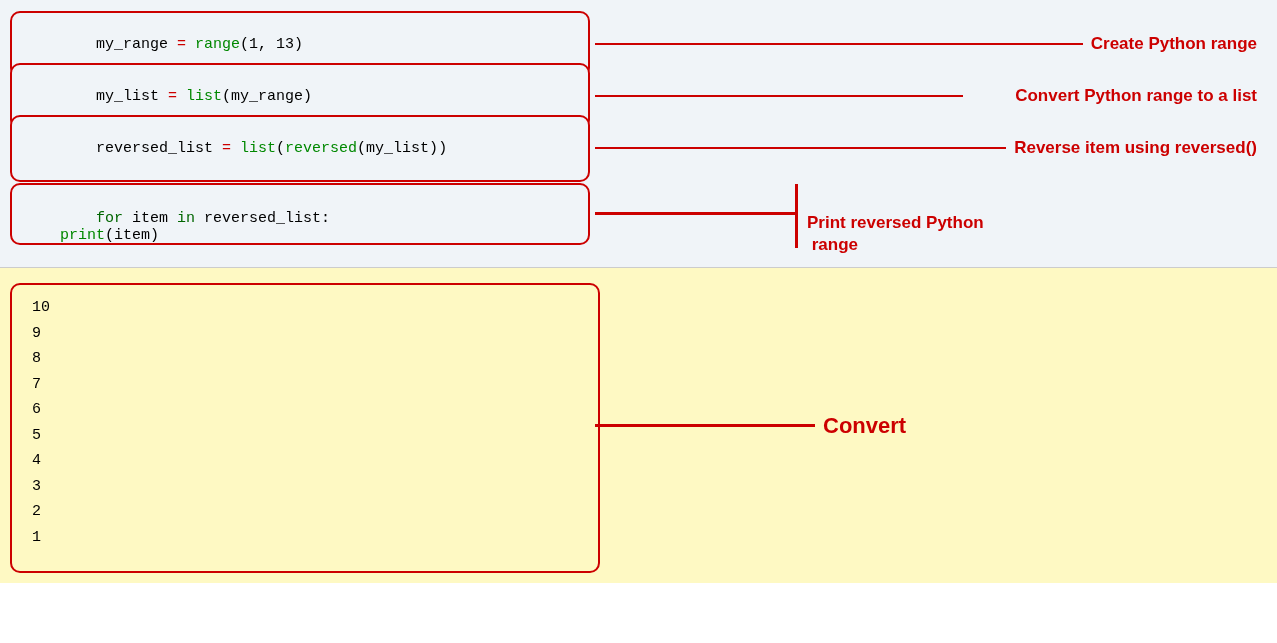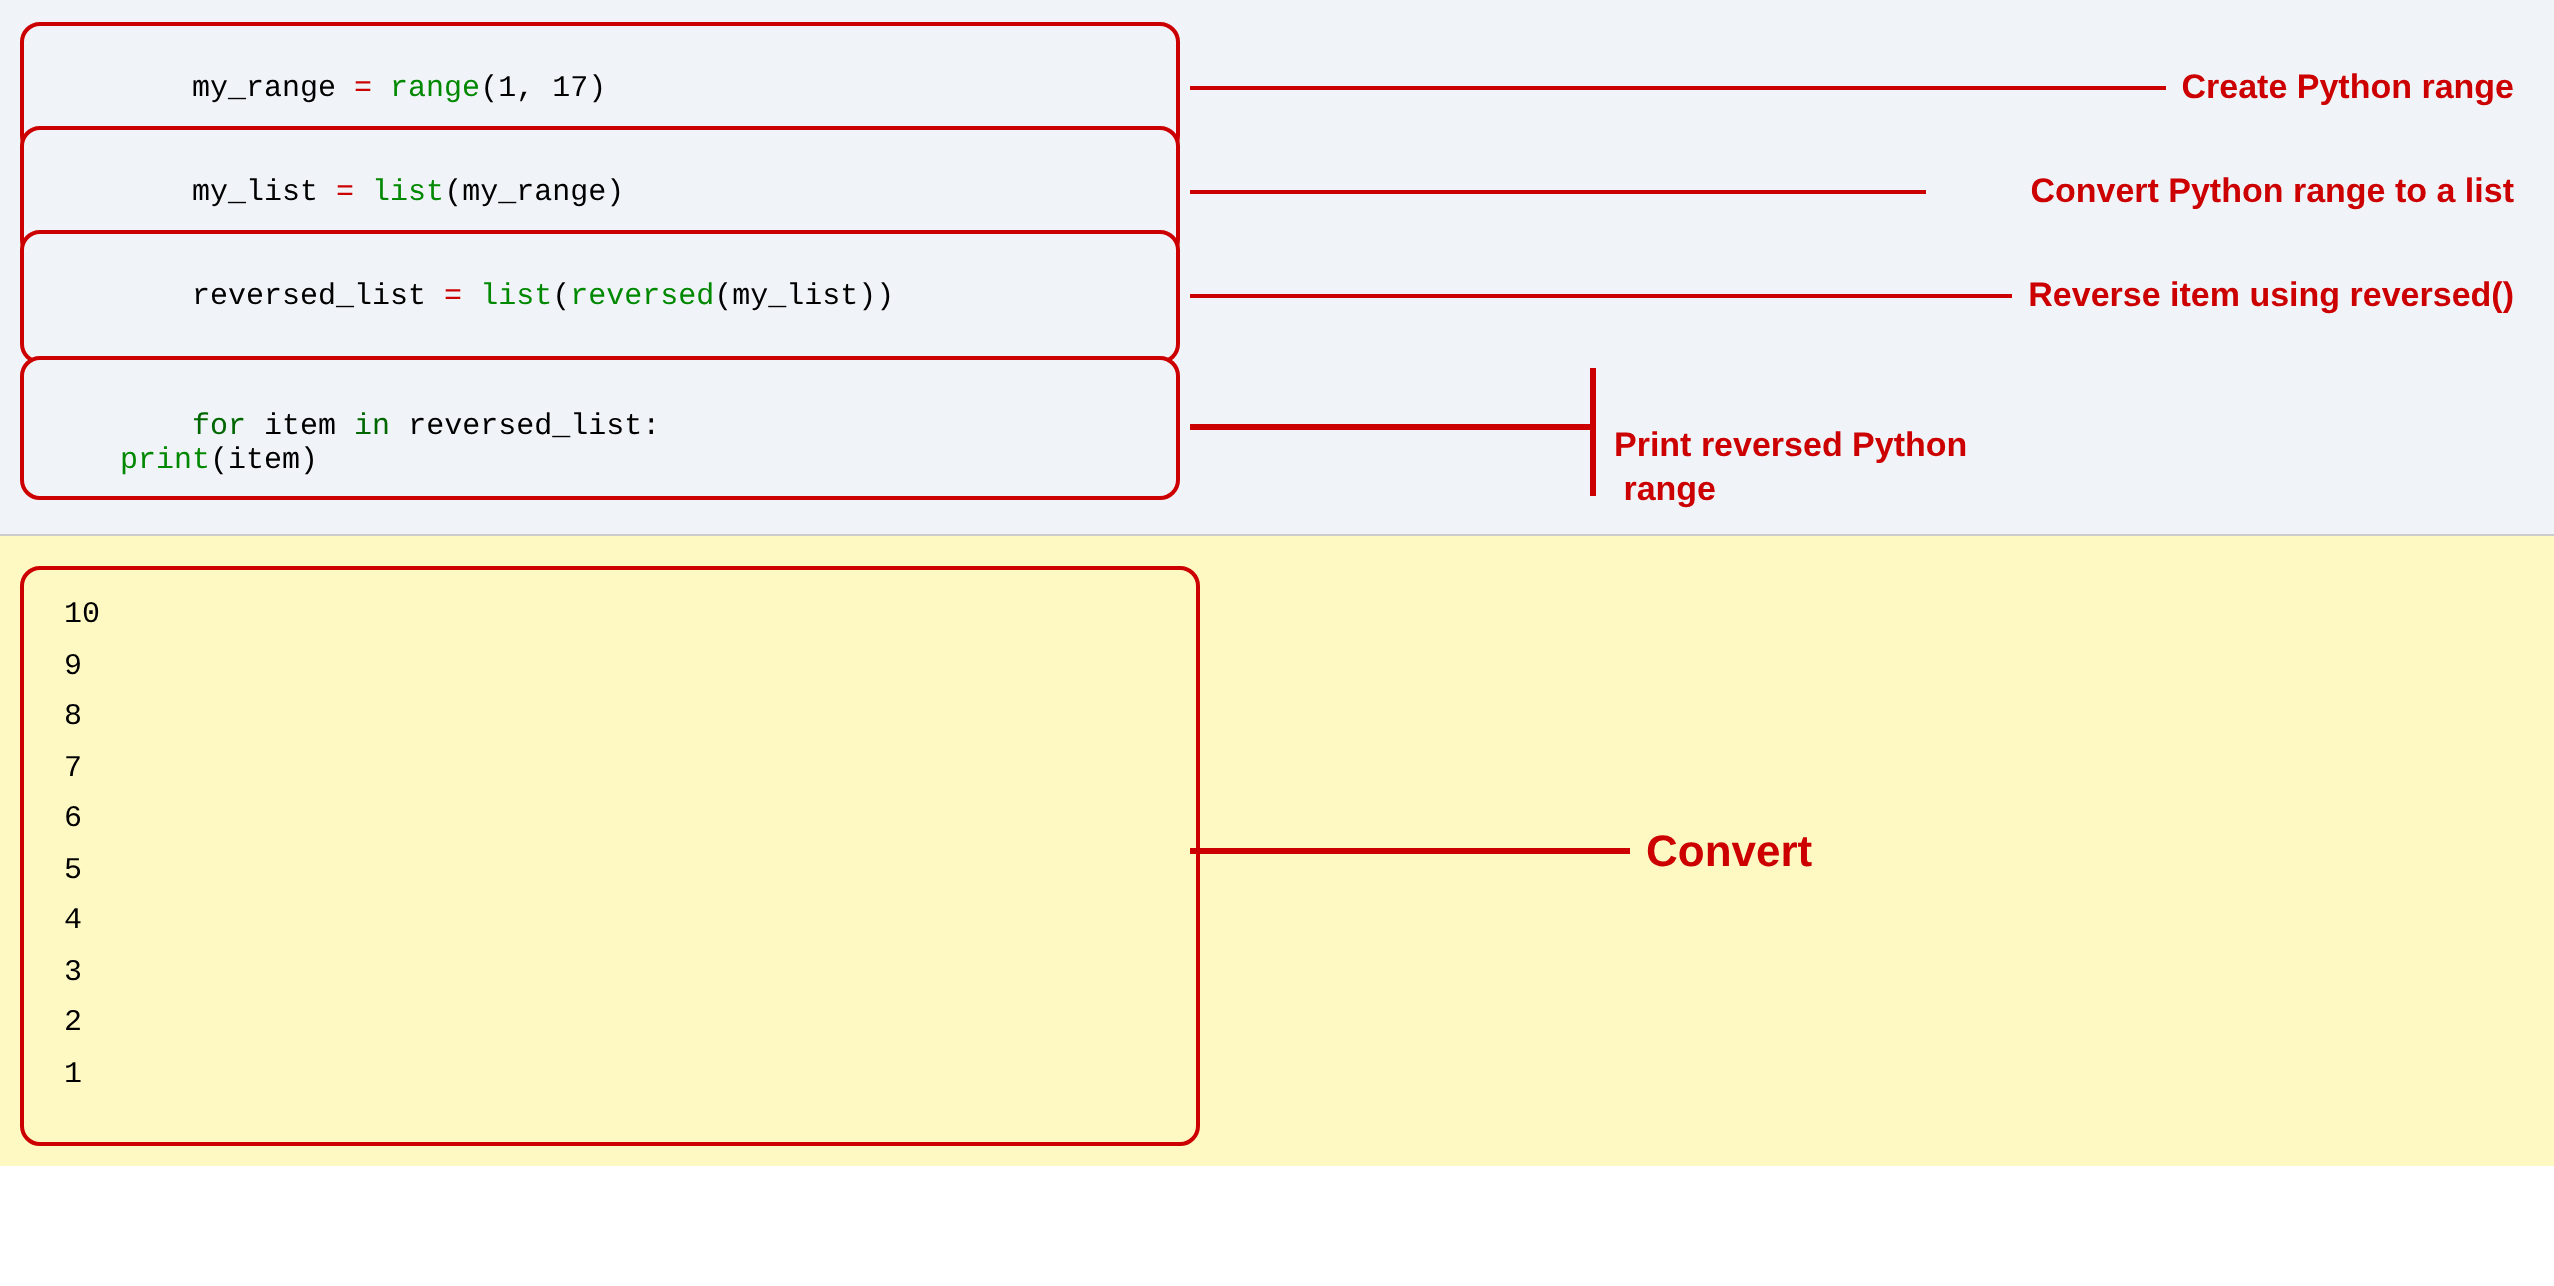--- a/index.html
+++ b/index.html
@@ -151,21 +151,21 @@
     }
   </style>
 </head>
 <body>
 
 <div class="top-section">
   <div class="code-annotations">
 
     <div class="code-row row1" style="position:relative; height:42px;">
       <div class="code-block">
-        <span class="var">my_range</span><span class="eq"> = </span><span class="fn">range</span><span class="var">(1, 17)</span>
+        <span class="var">my_range</span><span class="eq"> = </span><span class="fn">range</span><span class="var">(1, 13)</span>
       </div>
       <div class="annotation-line">
         <div class="h-line"></div>
         <span class="annotation-text">Create Python range</span>
       </div>
     </div>
 
     <div class="code-row row2" style="position:relative; height:42px;">
       <div class="code-block">
         <span class="var">my_list</span><span class="eq"> = </span><span class="fn">list</span><span class="var">(my_range)</span>
@@ -180,21 +180,21 @@
       <div class="code-block">
         <span class="var">reversed_list</span><span class="eq"> = </span><span class="fn">list</span>(<span class="fn">reversed</span><span class="var">(my_list)</span>)
       </div>
       <div class="annotation-line">
         <div class="h-line"></div>
         <span class="annotation-text">Reverse item using reversed()</span>
       </div>
     </div>
 
     <div class="code-row row4" style="position:relative; height:70px;">
-      <div class="code-block" style="height:72px; padding-top:8px;">
+      <div class="code-block" style="height:62px; padding-top:8px;">
         <span class="kw">for</span><span class="var"> item </span><span class="kw">in</span><span class="var"> reversed_list:</span><br><span class="var">    </span><span class="fn">print</span><span class="var">(item)</span>
       </div>
       <div class="annotation-line" style="top:33px; transform:none;">
         <div class="h-line" style="width:200px; flex:none;"></div>
         <div style="position:relative;">
 
           <div style="position:absolute; left:0; top:-28px; width:2.5px; height:28px; background:#cc0000;"></div>
           <div style="position:absolute; left:0; top:0; width:2.5px; height:36px; background:#cc0000;"></div>
         </div>
         <span class="annotation-text" style="margin-left:12px; max-width:260px; white-space:normal; line-height:1.3;">Print reversed Python<br>&nbsp;range</span>

